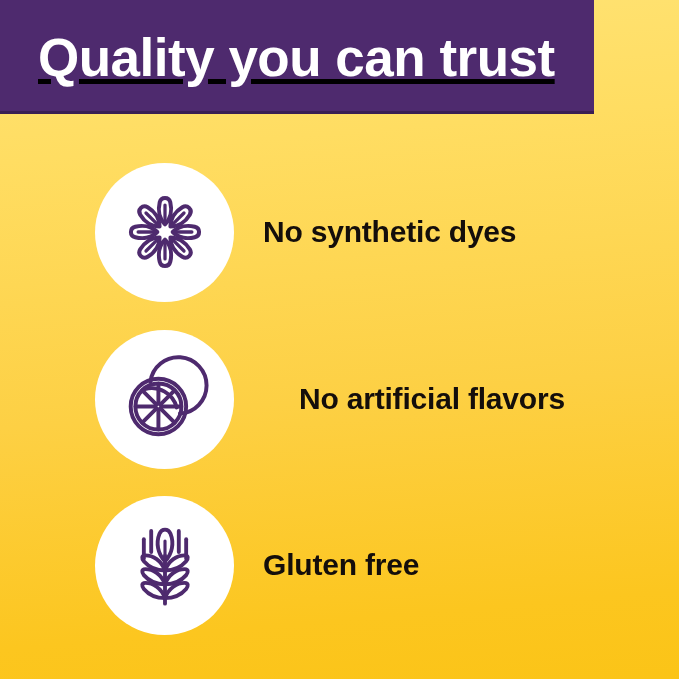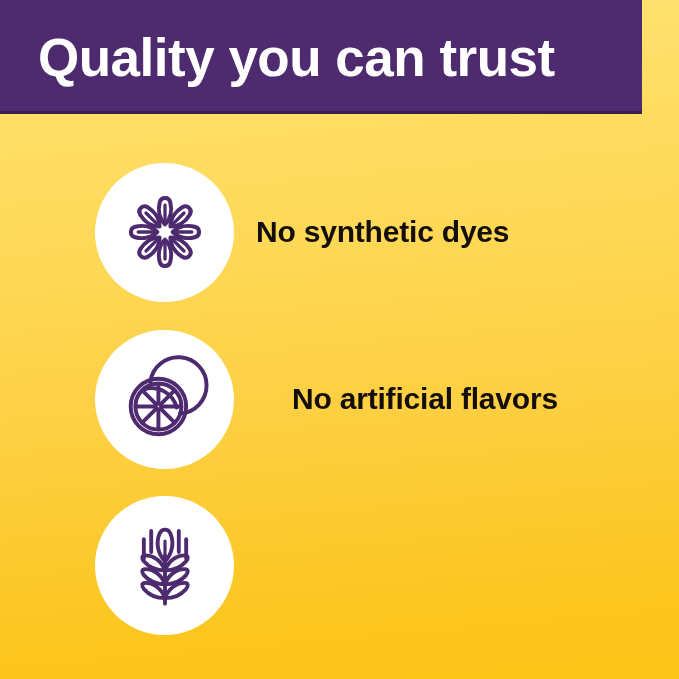--- a/index.html
+++ b/index.html
@@ -14,26 +14,27 @@
     position: relative;
     width: 679px;
     height: 679px;
     overflow: hidden;
     background: linear-gradient(175deg, #FFE375 0%, #FFDD62 22%, #FDD044 58%, #FCC61F 88%, #FBC417 100%);
   }
   .header-bar {
     position: absolute;
     left: 0;
     top: 0;
-    width: 642px;
+    width: 594px;
     height: 114px;
     background: #4E2A6E;
     box-sizing: border-box;
     display: flex;
     align-items: center;
+    text-decoration: underline;
   }
   .header-bar::after {
     content: "";
     position: absolute;
     left: 0;
     bottom: 0;
     width: 100%;
     height: 3px;
     background: #3A1F53;
   }
@@ -77,21 +78,21 @@
     background: #FFFFFF;
     flex: 0 0 auto;
     display: flex;
     align-items: center;
     justify-content: center;
   }
   .icon-badge svg {
     display: block;
   }
   .feature-label {
-    margin-left: 22px;
+    margin-left: 29px;
     color: #140E0B;
     font-family: "Liberation Sans", sans-serif;
     font-weight: bold;
     font-size: 30px;
     letter-spacing: -0.2px;
     white-space: nowrap;
   }
 </style>
 </head>
 <body>
@@ -184,16 +185,17 @@
               <path d="M50 71 C 42 71, 33 68, 27 61 C 24.5 58, 24.5 54.5, 28.5 54.5 C 37 54.5, 46 60, 50 71 Z"></path>
               <path d="M50 71 C 58 71, 67 68, 73 61 C 75.5 58, 75.5 54.5, 71.5 54.5 C 63 54.5, 54 60, 50 71 Z"></path>
             </g>
             <g>
               <path d="M50 86 C 42 86, 33 83, 27 76 C 24.5 73, 24.5 69.5, 28.5 69.5 C 37 69.5, 46 75, 50 86 Z"></path>
               <path d="M50 86 C 58 86, 67 83, 73 76 C 75.5 73, 75.5 69.5, 71.5 69.5 C 63 69.5, 54 75, 50 86 Z"></path>
             </g>
           </g>
         </svg>
       </div>
+      <div class="feature-label">Gluten free</div>
     </div>
 
   </div>
 </div>
 
 </body></html>

